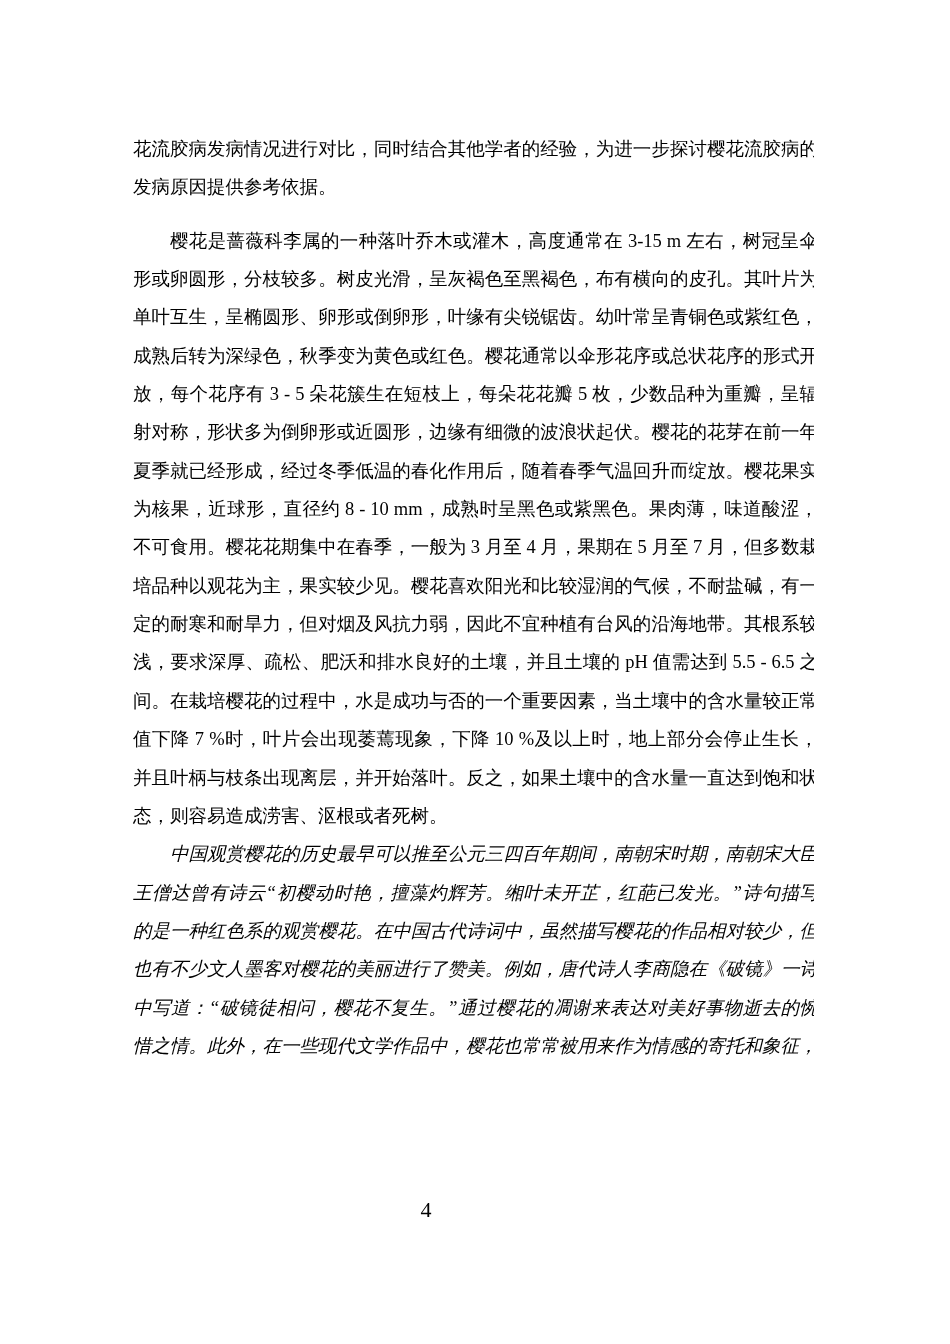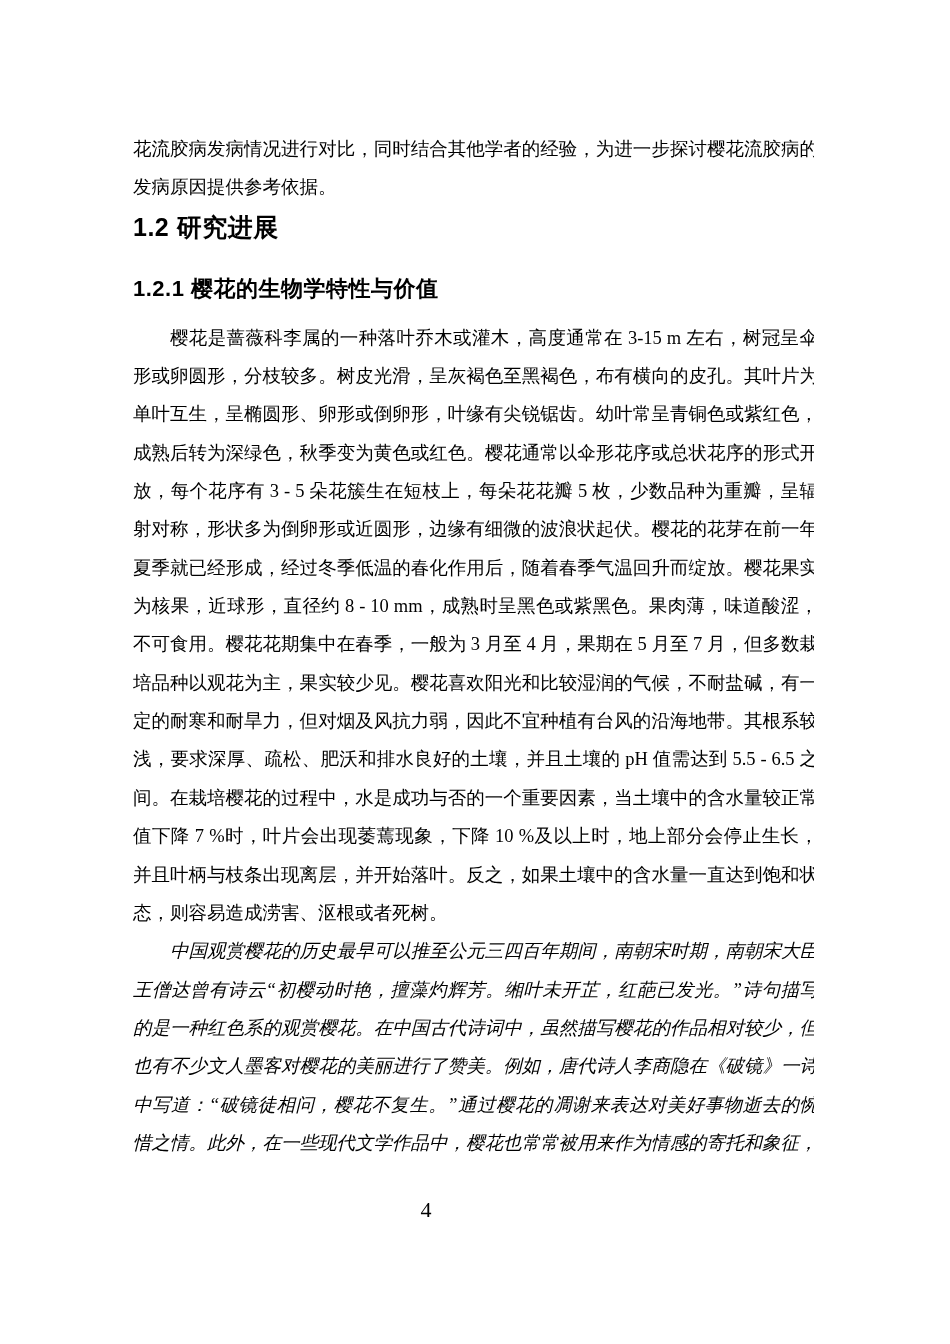--- a/index.html
+++ b/index.html
@@ -80,19 +80,17 @@
     color: #000000;
     font-family: "Liberation Serif", "DejaVu Serif", serif;
   }
 </style>
 </head>
 <body>
 
 <div class="page">
   <div class="content">
     <p class="body-text no-indent">花流胶病发病情况进行对比，同时结合其他学者的经验，为进一步探讨樱花流胶病的发病原因提供参考依据。</p>
-    <h1 class="section-heading">1.2 研究进展</h1>
-    <h2 class="subsection-heading">1.2.1 樱花的生物学特性与价值</h2>
     <p class="body-text para-biology">樱花是蔷薇科李属的一种落叶乔木或灌木，高度通常在 3-15 m 左右，树冠呈伞形或卵圆形，分枝较多。树皮光滑，呈灰褐色至黑褐色，布有横向的皮孔。其叶片为单叶互生，呈椭圆形、卵形或倒卵形，叶缘有尖锐锯齿。幼叶常呈青铜色或紫红色，成熟后转为深绿色，秋季变为黄色或红色。樱花通常以伞形花序或总状花序的形式开放，每个花序有 3 - 5 朵花簇生在短枝上，每朵花花瓣 5 枚，少数品种为重瓣，呈辐射对称，形状多为倒卵形或近圆形，边缘有细微的波浪状起伏。樱花的花芽在前一年夏季就已经形成，经过冬季低温的春化作用后，随着春季气温回升而绽放。樱花果实为核果，近球形，直径约 8 - 10 mm，成熟时呈黑色或紫黑色。果肉薄，味道酸涩，不可食用。樱花花期集中在春季，一般为 3 月至 4 月，果期在 5 月至 7 月，但多数栽培品种以观花为主，果实较少见。樱花喜欢阳光和比较湿润的气候，不耐盐碱，有一定的耐寒和耐旱力，但对烟及风抗力弱，因此不宜种植有台风的沿海地带。其根系较浅，要求深厚、疏松、肥沃和排水良好的土壤，并且土壤的 pH 值需达到 5.5 - 6.5 之间。在栽培樱花的过程中，水是成功与否的一个重要因素，当土壤中的含水量较正常值下降 7 %时，叶片会出现萎蔫现象，下降 10 %及以上时，地上部分会停止生长，并且叶柄与枝条出现离层，并开始落叶。反之，如果土壤中的含水量一直达到饱和状态，则容易造成涝害、沤根或者死树。</p>
     <p class="body-text para-history">中国观赏樱花的历史最早可以推至公元三四百年期间，南朝宋时期，南朝宋大臣王僧达曾有诗云“初樱动时艳，擅藻灼辉芳。缃叶未开芷，红葩已发光。”诗句描写的是一种红色系的观赏樱花。在中国古代诗词中，虽然描写樱花的作品相对较少，但也有不少文人墨客对樱花的美丽进行了赞美。例如，唐代诗人李商隐在《破镜》一诗中写道：“破镜徒相问，樱花不复生。”通过樱花的凋谢来表达对美好事物逝去的惋惜之情。此外，在一些现代文学作品中，樱花也常常被用来作为情感的寄托和象征，</p>
   </div>
   <div class="page-number">4</div>
 </div>
 
 </body></html>

